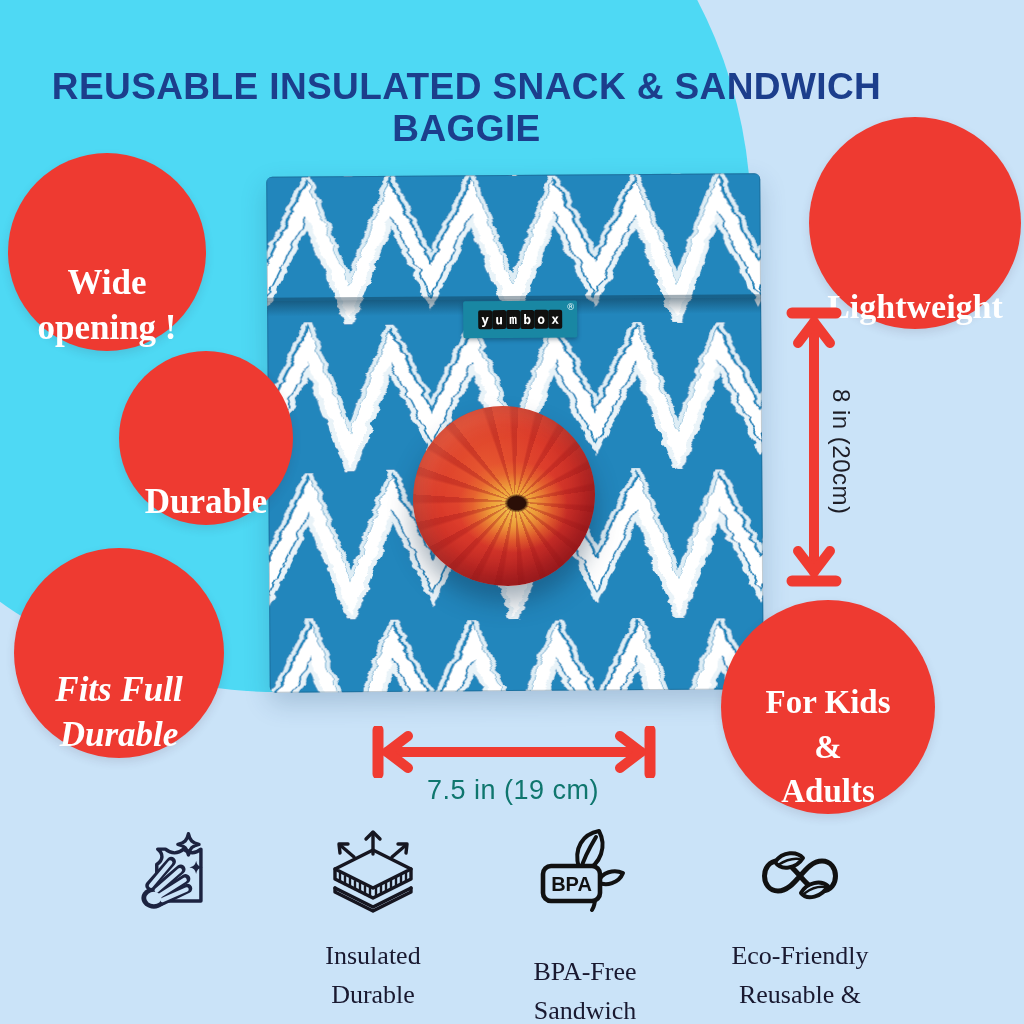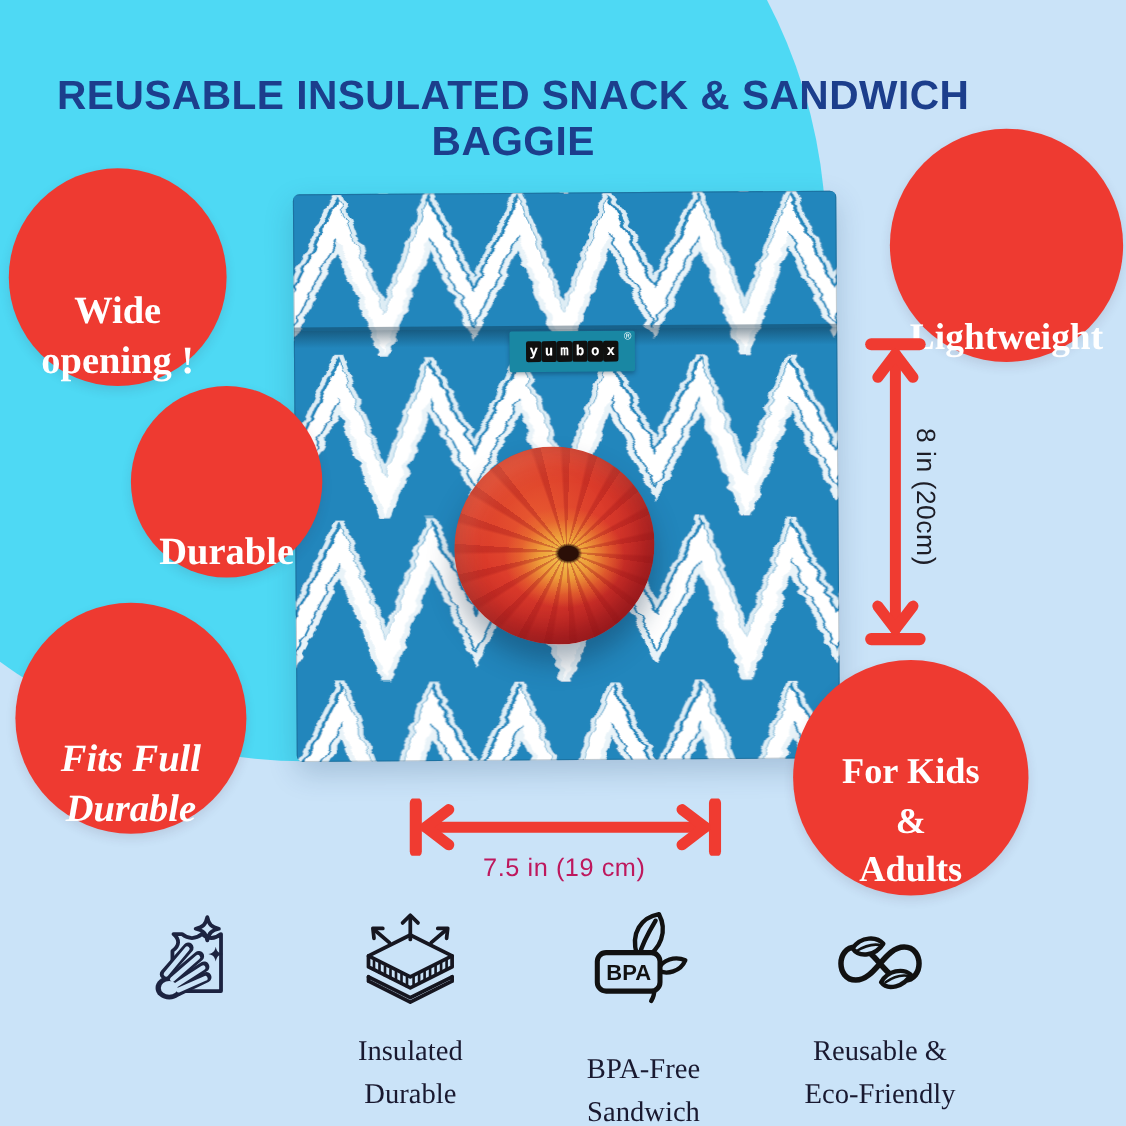--- a/index.html
+++ b/index.html
@@ -74,21 +74,21 @@
   
   .v-arrow{position:absolute;left:786px;top:306px;}
   .h-arrow{position:absolute;left:368px;top:726px;}
   .v-dim-label{
     position:absolute;left:824px;top:328px;height:248px;width:34px;
     display:flex;align-items:center;justify-content:center;
     writing-mode:vertical-rl;font-size:24px;color:#1d1d26;letter-spacing:.5px;
   }
   .h-dim-label{
     position:absolute;left:393px;top:775px;width:240px;text-align:center;
-    font-size:23px;color:#be185d;letter-spacing:.5px;
+    font-size:27px;color:#0f766e;letter-spacing:.5px;
   }
   
   .feature{position:absolute;width:240px;display:flex;flex-direction:column;align-items:center;}
   .feature .icon-box{height:104px;display:flex;align-items:center;justify-content:center;}
   .feature .flabel{
     margin-top:8px;text-align:center;font-family:"Liberation Serif",serif;
     font-size:26px;line-height:1.5;color:#191930;
   }
   .feat-1{left:55px;top:824px;}
   .feat-2{left:253px;top:824px;}
@@ -268,18 +268,18 @@
     <div class="icon-box">
       <svg width="110" height="90" viewBox="0 0 110 90">
         <path d="M33,60 C15,60 15,30 33,30 C51,30 59,60 77,60 C95,60 95,30 77,30 C59,30 51,60 33,60 Z" fill="none" stroke="#111111" stroke-width="5" stroke-linecap="round"></path>
         <path d="M30,31 C38,20 52,20 58,27 C51,38 36,40 30,31 Z" fill="#cae3f8" stroke="#111111" stroke-width="4" stroke-linejoin="round"></path>
         <path d="M33,34 C41,29 47,27 54,28" fill="none" stroke="#111111" stroke-width="2.4" stroke-linecap="round"></path>
         <path d="M56,62 C62,51 76,49 83,55 C77,66 62,70 56,62 Z" fill="#cae3f8" stroke="#111111" stroke-width="4" stroke-linejoin="round"></path>
         <path d="M60,62 C67,57 73,55 80,56" fill="none" stroke="#111111" stroke-width="2.4" stroke-linecap="round"></path>
       </svg>
     </div>
     <div class="flabel">
+      <div>Eco-Friendly</div>
       <div>Reusable &amp;</div>
-      <div>Eco-Friendly</div>
     </div>
   </div>
 
 </div>
 
 </body></html>

